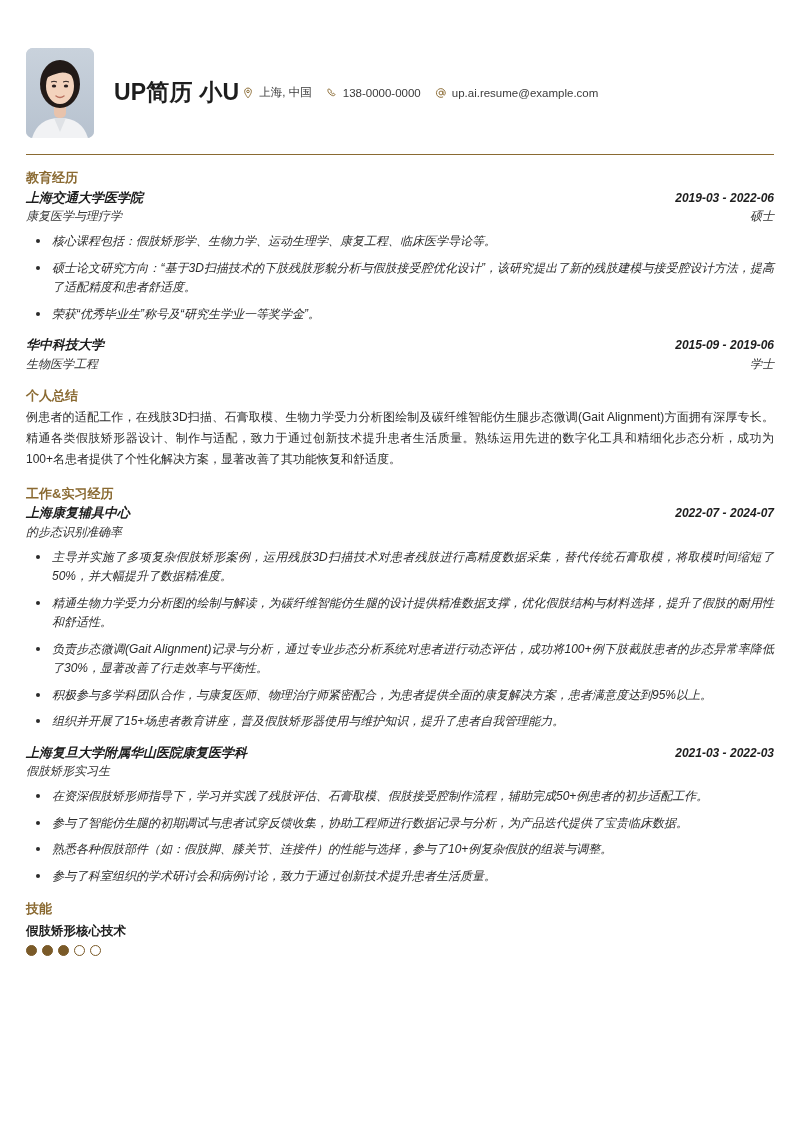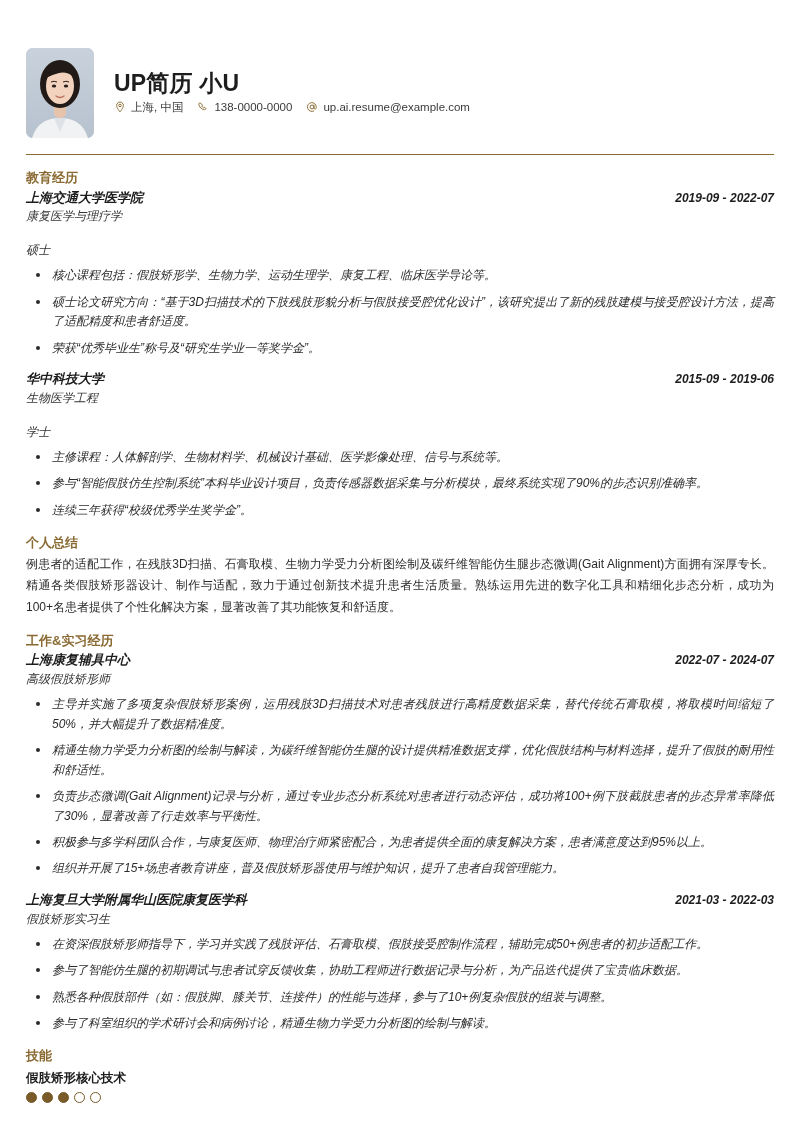--- a/index.html
+++ b/index.html
@@ -32,21 +32,21 @@
   .photo {
     width: 68px;
     height: 90px;
     border-radius: 7px;
     flex: 0 0 auto;
     overflow: hidden;
     background: #c3ccd6;
     position: relative;
   }
   .photo svg { display: block; width: 100%; height: 100%; }
-  .identity { display: flex; flex-direction: column; gap: 3px; }
+  .identity { display: flex; gap: 3px; }
   .name {
     font-size: 23px;
     font-weight: 700;
     letter-spacing: .2px;
     color: #1d1d1d;
     line-height: 1.1;
   }
   .contacts {
     display: flex;
     align-items: center;
@@ -106,21 +106,20 @@
     font-weight: 700;
     color: #1d1d1d;
     white-space: nowrap;
     line-height: 1.45;
   }
   .entry-sub {
     display: flex;
     justify-content: space-between;
     align-items: baseline;
     gap: 16px;
-    flex-direction: column;
   }
   .role {
     font-size: 12px;
     color: #333;
     line-height: 1.5;
   }
   .degree {
     font-size: 12px;
     color: #333;
     white-space: nowrap;
@@ -261,21 +260,21 @@
   </div>
 
   <div class="rule"></div>
 
   <div class="section">
     <div class="section-title">教育经历</div>
 
     <div class="entry">
       <div class="entry-top">
         <div class="org">上海交通大学医学院</div>
-        <div class="date">2019-09 - 2022-07</div>
+        <div class="date">2019-03 - 2022-06</div>
       </div>
       <div class="entry-sub">
         <div class="role">康复医学与理疗学</div>
         <div class="degree">硕士</div>
       </div>
       <ul class="bullets">
         <li>核心课程包括：假肢矫形学、生物力学、运动生理学、康复工程、临床医学导论等。</li>
         <li>硕士论文研究方向：“基于3D扫描技术的下肢残肢形貌分析与假肢接受腔优化设计”，该研究提出了新的残肢建模与接受腔设计方法，提高了适配精度和患者舒适度。</li>
         <li>荣获“优秀毕业生”称号及“研究生学业一等奖学金”。</li>
       </ul>
@@ -283,43 +282,38 @@
 
     <div class="entry">
       <div class="entry-top">
         <div class="org">华中科技大学</div>
         <div class="date">2015-09 - 2019-06</div>
       </div>
       <div class="entry-sub">
         <div class="role">生物医学工程</div>
         <div class="degree">学士</div>
       </div>
-      <ul class="bullets">
-        <li>主修课程：人体解剖学、生物材料学、机械设计基础、医学影像处理、信号与系统等。</li>
-        <li>参与“智能假肢仿生控制系统”本科毕业设计项目，负责传感器数据采集与分析模块，最终系统实现了90%的步态识别准确率。</li>
-        <li>连续三年获得“校级优秀学生奖学金”。</li>
-      </ul>
     </div>
   </div>
 
   <div class="section">
     <div class="section-title">个人总结</div>
     <div class="summary">例患者的适配工作，在残肢3D扫描、石膏取模、生物力学受力分析图绘制及碳纤维智能仿生腿步态微调(Gait Alignment)方面拥有深厚专长。精通各类假肢矫形器设计、制作与适配，致力于通过创新技术提升患者生活质量。熟练运用先进的数字化工具和精细化步态分析，成功为100+名患者提供了个性化解决方案，显著改善了其功能恢复和舒适度。</div>
   </div>
 
   <div class="section">
     <div class="section-title">工作&amp;实习经历</div>
 
     <div class="entry">
       <div class="entry-top">
         <div class="org">上海康复辅具中心</div>
         <div class="date">2022-07 - 2024-07</div>
       </div>
       <div class="entry-sub">
-        <div class="role">高级假肢矫形师</div>
+        <div class="role">的步态识别准确率</div>
       </div>
       <ul class="bullets">
         <li>主导并实施了多项复杂假肢矫形案例，运用残肢3D扫描技术对患者残肢进行高精度数据采集，替代传统石膏取模，将取模时间缩短了50%，并大幅提升了数据精准度。</li>
         <li>精通生物力学受力分析图的绘制与解读，为碳纤维智能仿生腿的设计提供精准数据支撑，优化假肢结构与材料选择，提升了假肢的耐用性和舒适性。</li>
         <li>负责步态微调(Gait Alignment)记录与分析，通过专业步态分析系统对患者进行动态评估，成功将100+例下肢截肢患者的步态异常率降低了30%，显著改善了行走效率与平衡性。</li>
         <li>积极参与多学科团队合作，与康复医师、物理治疗师紧密配合，为患者提供全面的康复解决方案，患者满意度达到95%以上。</li>
         <li>组织并开展了15+场患者教育讲座，普及假肢矫形器使用与维护知识，提升了患者自我管理能力。</li>
       </ul>
     </div>
 
@@ -328,21 +322,21 @@
         <div class="org">上海复旦大学附属华山医院康复医学科</div>
         <div class="date">2021-03 - 2022-03</div>
       </div>
       <div class="entry-sub">
         <div class="role">假肢矫形实习生</div>
       </div>
       <ul class="bullets">
         <li>在资深假肢矫形师指导下，学习并实践了残肢评估、石膏取模、假肢接受腔制作流程，辅助完成50+例患者的初步适配工作。</li>
         <li>参与了智能仿生腿的初期调试与患者试穿反馈收集，协助工程师进行数据记录与分析，为产品迭代提供了宝贵临床数据。</li>
         <li>熟悉各种假肢部件（如：假肢脚、膝关节、连接件）的性能与选择，参与了10+例复杂假肢的组装与调整。</li>
-        <li>参与了科室组织的学术研讨会和病例讨论，精通生物力学受力分析图的绘制与解读。</li>
+        <li>参与了科室组织的学术研讨会和病例讨论，致力于通过创新技术提升患者生活质量。</li>
       </ul>
     </div>
   </div>
 
   <div class="section">
     <div class="section-title">技能</div>
 
     <div class="skill-group">
       <div class="skill-name">假肢矫形核心技术</div>
       <div class="dots">

